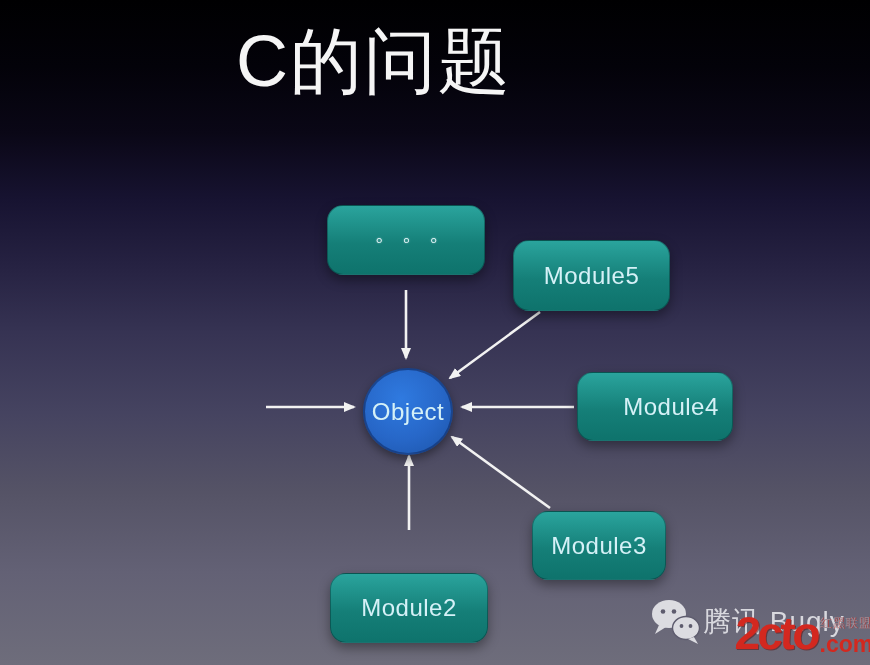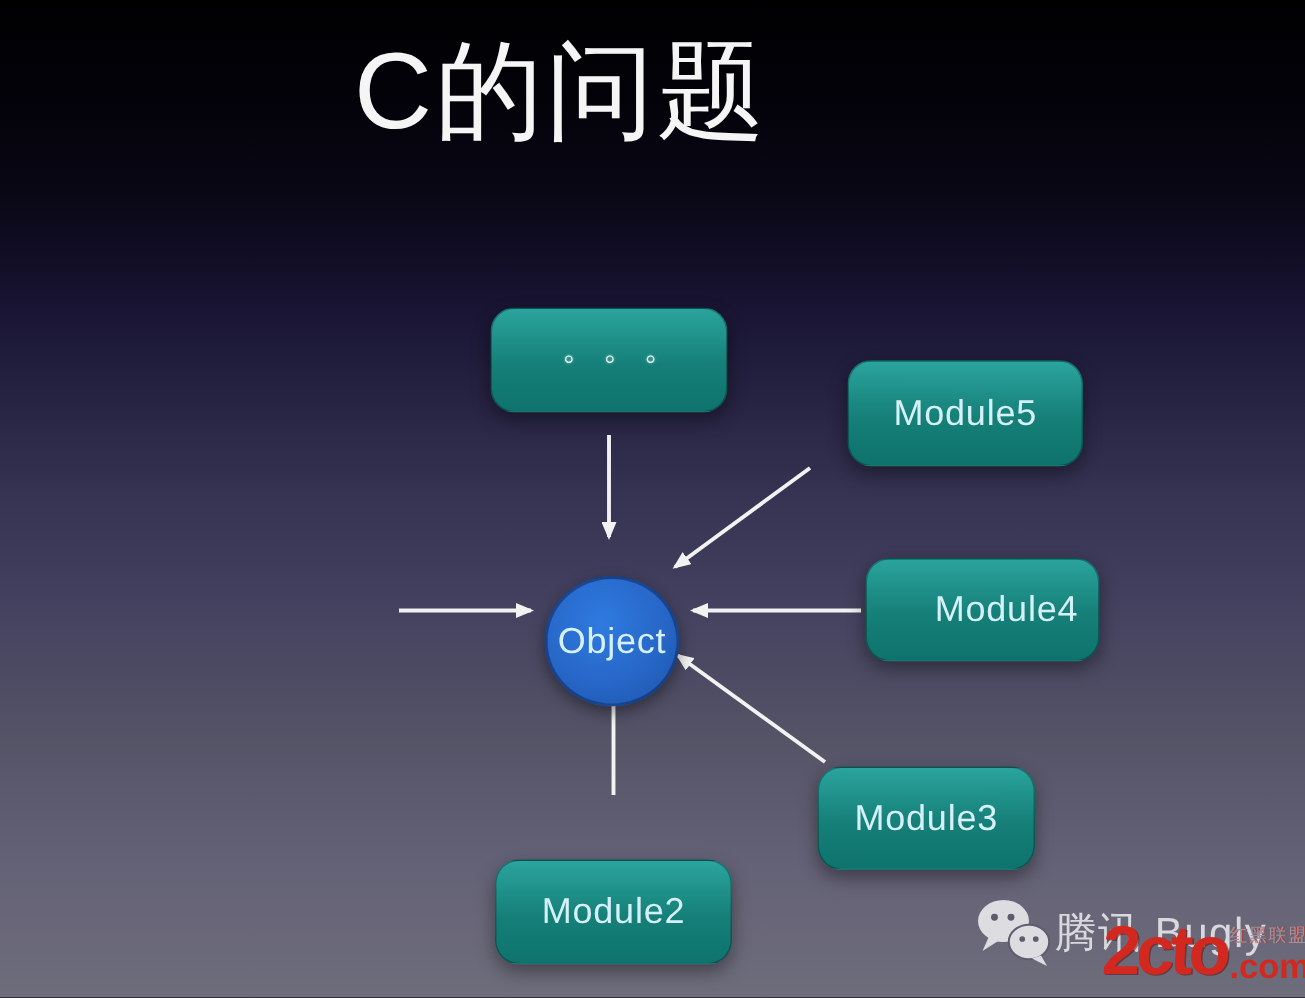--- a/index.html
+++ b/index.html
@@ -52,28 +52,28 @@
     color: #d5f1f7;
     box-shadow: 0 5px 12px rgba(0,0,0,0.38);
     border: 1px solid rgba(0,25,30,0.35);
     box-sizing: border-box;
     letter-spacing: 0.5px;
   }
   .node.teal { background: linear-gradient(180deg, #2aa49d 0%, #157f78 55%, #0e736c 100%); }
   .node.blue { background: linear-gradient(180deg, #2c72d8 0%, #2463c2 55%, #1b54a6 100%); }
 
   #node-ellipsis { left: 327px; top: 205px; width: 158px; height: 70px; }
-  #node-module5  { left: 565px; top: 240px; width: 157px; height: 71px; }
+  #node-module5  { left: 513px; top: 240px; width: 157px; height: 71px; }
   #node-module1  { left: 103px; top: 373px; width: 160px; height: 67px; }
   #node-module4  { left: 577px; top: 372px; width: 156px; height: 69px; padding-left: 32px; }
   #node-module2  { left: 330px; top: 537px; width: 158px; height: 70px; margin-top: 36px; }
-  #node-module3  { left: 545px; top: 511px; width: 145px; height: 69px; }
+  #node-module3  { left: 532px; top: 511px; width: 134px; height: 69px; }
 
   #node-object {
-    left: 363px; top: 384px; width: 90px; height: 87px;
+    left: 363px; top: 368px; width: 90px; height: 87px;
     border-radius: 50%;
     background: radial-gradient(circle at 42% 35%, #2f7ae0 0%, #2767c8 55%, #1c54a8 100%);
     border: 2px solid rgba(14,40,95,0.55);
     box-shadow: 0 4px 10px rgba(0,0,0,0.4);
   }
 
   .dots-label {
     font-size: 21px;
     font-weight: 700;
     letter-spacing: 7px;

